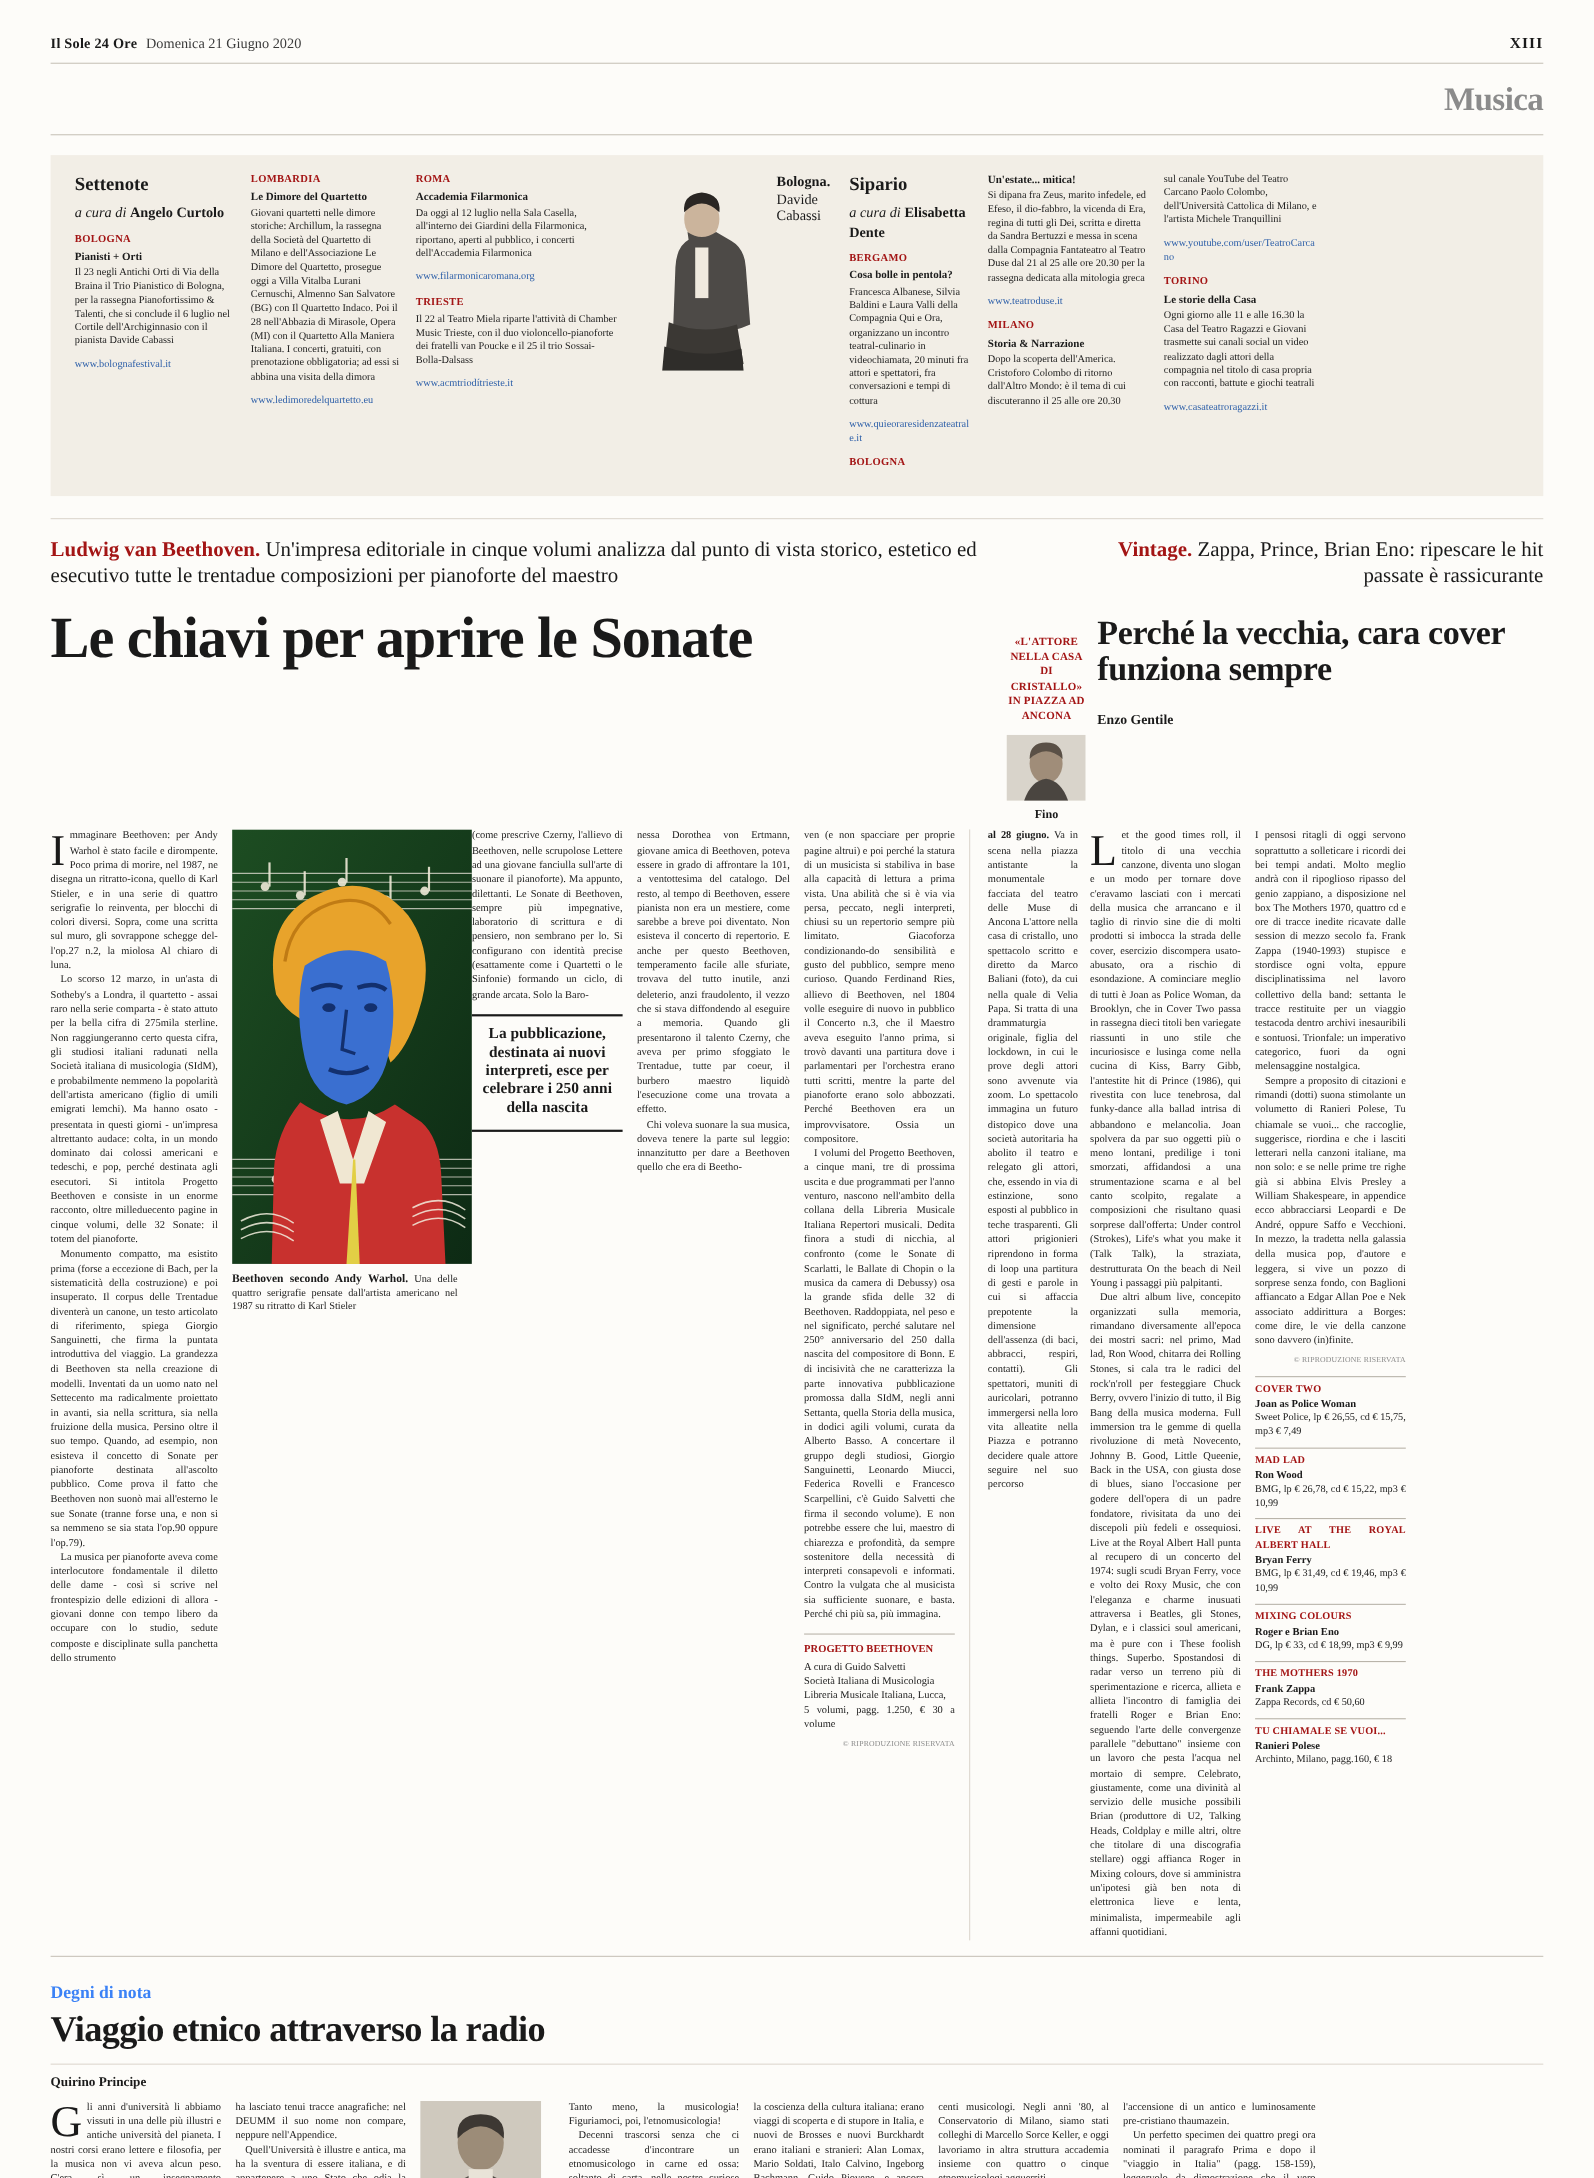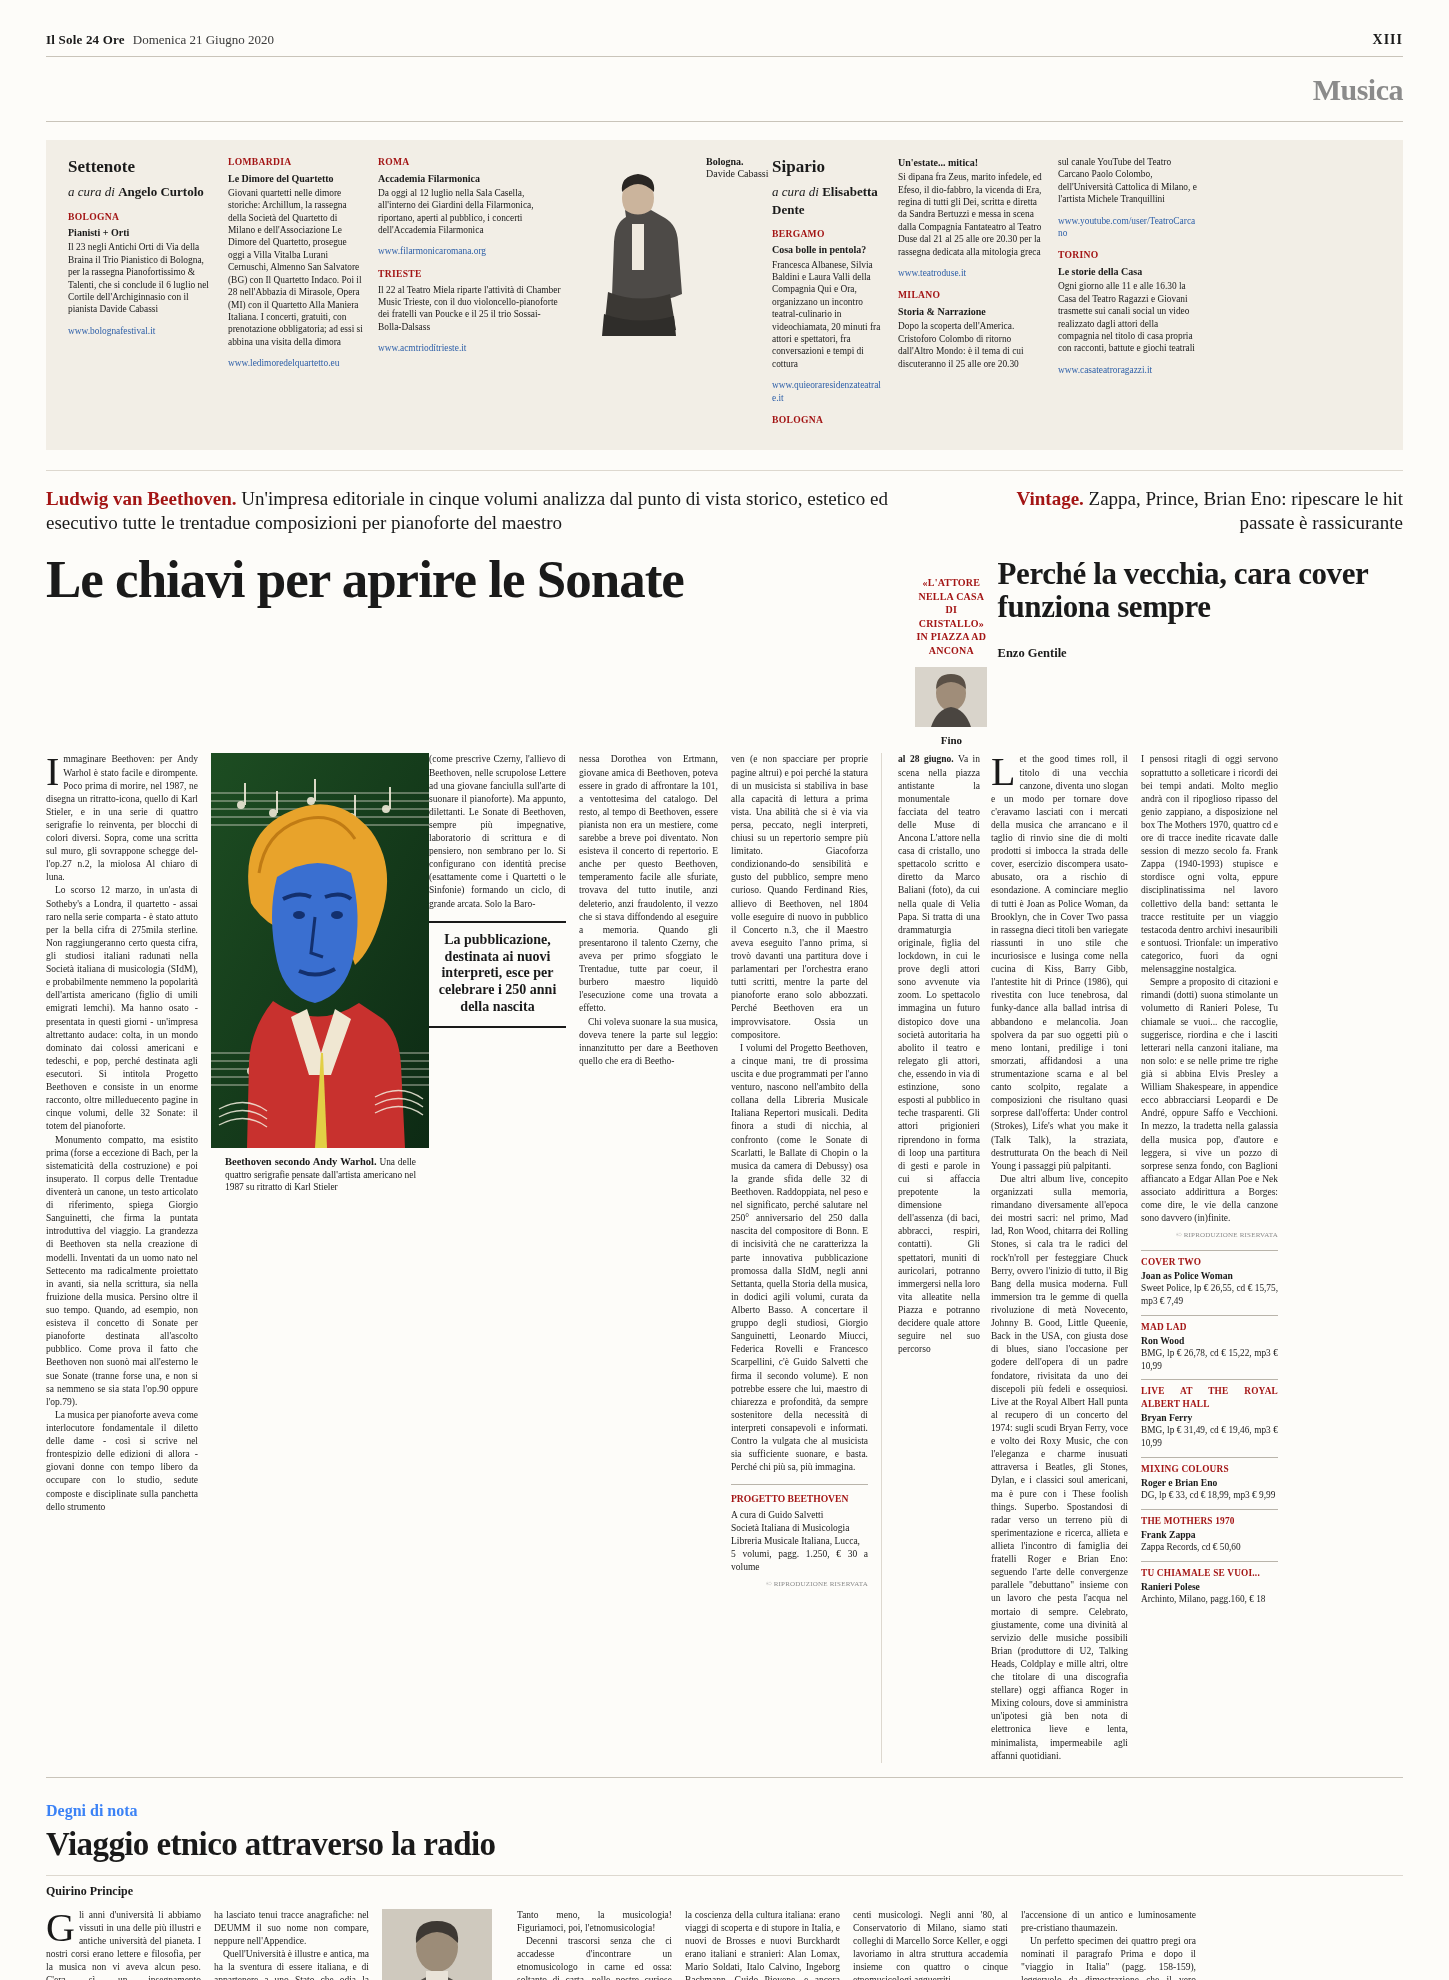--- a/index.html
+++ b/index.html
@@ -48,21 +48,21 @@
   .tb-head{font-size:17px; font-weight:bold; margin-bottom:5px;}
   .tb-sub{font-size:13px; font-style:italic; margin-bottom:10px;}
   .tb-sub b{font-style:normal;}
   .tb-city{color:#a31515; font-weight:bold; font-size:9.6px; letter-spacing:.3px; margin-bottom:3px;}
   .tb-t{font-weight:bold; font-size:10px; margin-bottom:2px;}
   .tb-p{margin:0 0 9px 0;}
   .tb-link{color:#2d5fa8; word-break:break-all;}
   .photo-person{
     width:120px; height:180px; position:relative; margin:0 10px 0 0; flex:none;
   }
-  .pp-cap{font-size:10px; line-height:1.2; position:absolute; top:0; left:128px; width:70px;}
+  .pp-cap{font-size:13px; line-height:1.2; position:absolute; top:0; left:128px; width:70px;}
   .pp-cap b{display:block;}
   
   .silhouette{position:absolute; left:0; bottom:0; width:120px; height:172px;}
   
   .deckrow{display:flex; padding:16px 0 6px 0; gap:24px;}
   .deck-left{width:930px; font-size:19px; line-height:1.3;}
   .deck-right{width:420px; font-size:19px; line-height:1.3;text-align:right;}
   .deck-lead{color:#a31515; font-weight:bold;}
   
   .headrow{display:flex; gap:0; align-items:flex-start;}
@@ -96,21 +96,21 @@
   .c-d{width:152px; padding-right:13px;}
   .c-e{width:150px; padding-right:13px;}
   .c-f{width:110px; padding-right:11px;}
   .c-g{width:150px; padding-right:13px;}
   .c-h{width:150px; padding-right:13px;}
   .dropcap{
     float:left; font-size:40px; line-height:32px; font-weight:normal;
     padding:3px 4px 0 0; font-family:"Liberation Serif",serif;
   }
   .artbox{width:218px; height:395px; position:relative; margin-bottom:7px;}
-  .artcap{font-size:9.4px; line-height:1.3;margin-left:14px;}
+  .artcap{font-size:9.4px; line-height:1.3;}
   .artcap b{font-size:10.5px;}
   .boxed{
     border-top:2px solid #1a1a1a; border-bottom:2px solid #1a1a1a;
     padding:9px 0 10px 0; margin:10px 0 0 0;
     font-weight:bold; font-size:14px; line-height:1.2; text-align:center;
   }
   .infobox{border-top:1px solid #b9b4aa; margin-top:10px; padding-top:7px;}
   .infobox .ib-h{color:#a31515; font-weight:bold; font-size:9.6px; margin-bottom:3px;}
   .infobox p{text-indent:0; margin:0;}
   .credit{font-size:7px; color:#8a8a8a; text-align:right; margin-top:6px; letter-spacing:.2px;}

